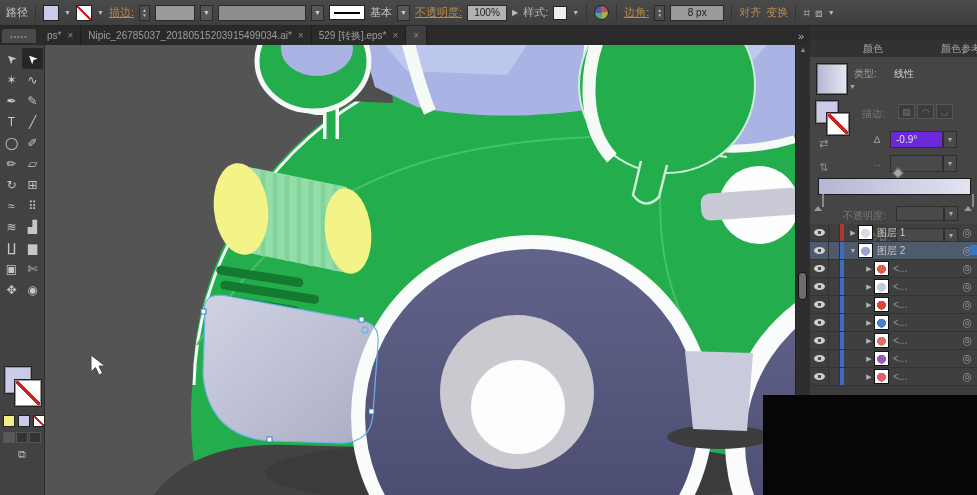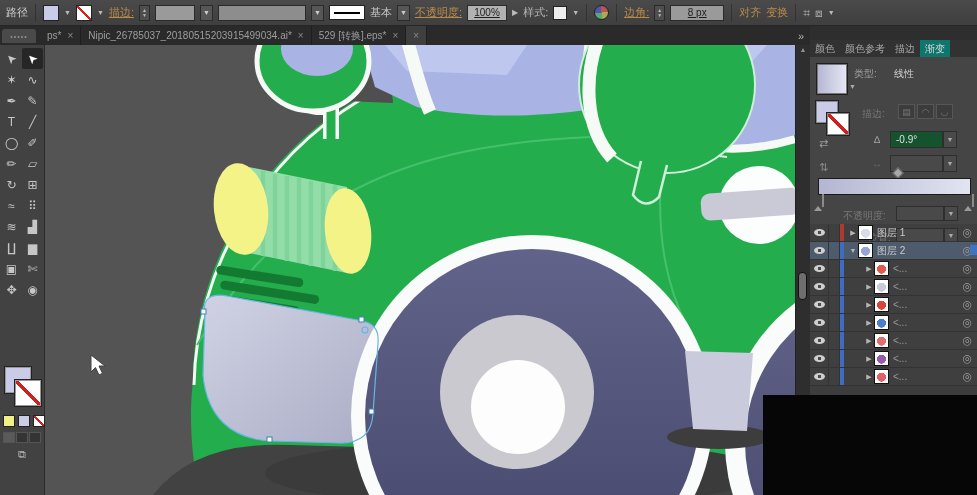--- a/index.html
+++ b/index.html
@@ -15,21 +15,21 @@
   .obar{position:absolute;left:0;top:0;width:977px;height:26px;background:linear-gradient(#4a4a4a,#3f3f3f);
         border-bottom:1px solid #262626;display:flex;align-items:center;gap:5px;padding:0 6px;box-sizing:border-box;white-space:nowrap;}
   .amber{color:var(--amber);}
   .u{text-decoration:underline;}
   .swatch{width:16px;height:16px;border:1px solid #222;box-sizing:border-box;display:inline-block;}
   .swatch.fill{background:var(--fill-lav);}
   .swatch.none{background:#fff;background-image:linear-gradient(45deg,transparent 43%,#cc2222 43%,#cc2222 57%,transparent 57%);}
   .swatch.white{background:#eee;}
   .dd{font-size:7px;color:#bbb;}
   .gbox{height:16px;background:#9a9a9a;border:1px solid #2a2a2a;color:#1d1d1d;font-size:10px;
-        display:inline-flex;align-items:center;justify-content:center;box-sizing:border-box;text-decoration:underline;}
+        display:inline-flex;align-items:center;justify-content:center;box-sizing:border-box;}
   .ddbtn{width:13px;height:16px;background:#565656;border:1px solid #2a2a2a;color:#ccc;font-size:7px;
          display:inline-flex;align-items:center;justify-content:center;box-sizing:border-box;}
   .stepper{width:11px;height:16px;background:#4e4e4e;border:1px solid #2a2a2a;color:#bbb;font-size:5px;line-height:5px;
            display:inline-flex;flex-direction:column;align-items:center;justify-content:center;box-sizing:border-box;}
   .sep{width:1px;height:18px;background:#333;margin:0 2px;}
   .stylebox{width:34px;height:13px;background:#fff;border:1px solid #222;display:inline-flex;align-items:center;justify-content:center;}
   .stylebox .line{width:26px;height:2px;background:#000;}
   .colorwheel{width:13px;height:13px;border-radius:50%;border:1px solid #222;
               background:conic-gradient(#b55 0 25%, #aa5 25% 50%, #5a7 50% 75%, #55a 75% 100%);}
   .obicon{color:#b5b5b5;font-size:12px;}
@@ -60,38 +60,38 @@
   
   .canvas{position:absolute;left:45px;top:45px;width:750px;height:450px;background:#545454;overflow:hidden;}
   
   .vscroll{position:absolute;left:795px;top:45px;width:15px;height:450px;background:#2e2e2e;border-left:1px solid #222;box-sizing:border-box;}
   .vscroll .up{position:absolute;top:1px;left:0;width:14px;text-align:center;color:#8f8f8f;font-size:7px;}
   .vscroll .thumb{position:absolute;left:2px;top:227px;width:9px;height:28px;background:#6e6e6e;border-radius:4px;}
   
   .rpanel{position:absolute;left:810px;top:26px;width:167px;height:469px;background:#3d3d3d;}
   .rhead{height:14px;background:#2e2e2e;}
   .ptabs{height:17px;display:flex;background:#323232;font-size:10px;color:#a5a5a5;align-items:stretch;overflow:hidden;white-space:nowrap;}
-  .ptab{padding:0 5px;display:flex;align-items:center;}
+  .ptab{padding:0 5px;display:flex;align-items:center;margin-left:48px;}
   .ptab.active{background:#0f766e;color:#ddd;}
   .gpanel{height:167px;background:#454545;position:relative;font-size:10px;color:#9e9e9e;}
   .gswatch{position:absolute;left:6px;top:6px;width:30px;height:30px;border:1px solid #1f1f1f;box-shadow:inset 0 0 0 1px #777;
            background:linear-gradient(90deg,#b4b6d2,#e6e8f4);}
   .gswatch-dd{position:absolute;left:39px;top:26px;font-size:7px;color:#aaa;}
   .gtype-label{position:absolute;left:44px;top:10px;}
   .gtype-value{position:absolute;left:84px;top:10px;color:#d2d2d2;}
   .gproxy-f{position:absolute;left:6px;top:44px;width:20px;height:20px;background:var(--fill-lav);border:1px solid #888;box-shadow:0 0 0 1px #222;}
   .gproxy-s{position:absolute;left:17px;top:56px;width:20px;height:20px;background:#fff;border:1px solid #888;box-shadow:0 0 0 1px #222;
             background-image:linear-gradient(45deg,transparent 44%,#cc2222 44%,#cc2222 56%,transparent 56%);}
   .gstroke-label{position:absolute;left:52px;top:50px;color:#747474;}
   .gstroke-btns{position:absolute;left:88px;top:47px;display:flex;gap:2px;}
   .gstroke-btns span{width:17px;height:15px;background:#3c3c3c;border:1px solid #565656;color:#777;font-size:9px;
                      display:inline-flex;align-items:center;justify-content:center;box-sizing:border-box;}
   .gicon1{position:absolute;left:9px;top:80px;color:#999;font-size:11px;}
   .gangle-icon{position:absolute;left:64px;top:77px;color:#a5a5a5;}
-  .gfield{position:absolute;height:17px;background:#14532d;border:1px solid #2e2e2e;color:#e0e0e0;font-size:10px;
+  .gfield{position:absolute;height:17px;background:#6d28d9;border:1px solid #2e2e2e;color:#e0e0e0;font-size:10px;
           display:flex;align-items:center;padding-left:5px;box-sizing:border-box;}
   .gfield.dis{background:#494949;color:#777;}
   .gdd{position:absolute;width:14px;height:17px;background:#4a4a4a;border:1px solid #2e2e2e;color:#aaa;font-size:7px;
        display:flex;align-items:center;justify-content:center;box-sizing:border-box;}
   .gicon2{position:absolute;left:9px;top:104px;color:#8a8a8a;font-size:11px;}
   .gaspect-icon{position:absolute;left:62px;top:101px;color:#6f6f6f;}
   .gmid{position:absolute;left:84px;top:112px;width:6px;height:6px;background:#a8a8a8;border:1px solid #666;transform:rotate(45deg);}
   .gbar{position:absolute;left:8px;top:121px;width:151px;height:15px;border:1px solid #1a1a1a;
         background:linear-gradient(90deg,#b4b6d2,#e2e4f1);}
   .gstop{position:absolute;top:138px;width:9px;}

